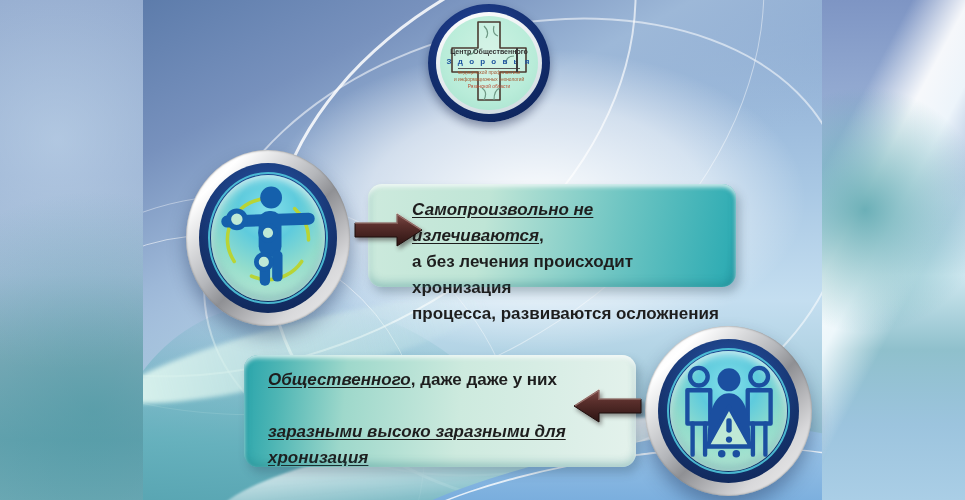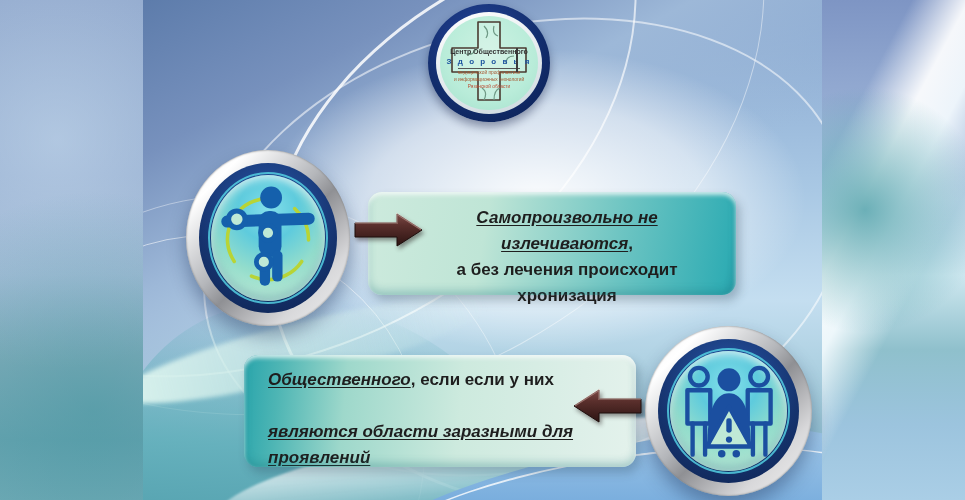--- a/index.html
+++ b/index.html
@@ -72,21 +72,21 @@
     background:radial-gradient(circle at 50% 28%, #84dfeb 0%, #5ecbdd 28%, #93ddcc 58%, #b7e8d4 82%, #c9efdc 100%);
     box-shadow:inset 0 4px 8px rgba(255,255,255,.65), inset 0 -5px 10px rgba(20,90,130,.28);
     display:flex;align-items:center;justify-content:center;}
   .badge-left{left:186px;top:150px;width:164px;height:176px;}
   .badge-right{left:645px;top:326px;width:167px;height:170px;}
 
   
   .tbox{position:absolute;border-radius:14px;z-index:2;color:#1e1e1e;font-weight:bold;font-size:17px;line-height:26px;}
   .tbox .gloss{position:absolute;inset:0;border-radius:14px;pointer-events:none;
     box-shadow:inset 0 3px 4px rgba(255,255,255,.75), inset 0 -4px 8px rgba(20,110,120,.30);}
-  .box1{left:368px;top:192px;width:368px;height:103px;text-align:center;
+  .box1{left:368px;top:184px;width:368px;height:103px;
     background:linear-gradient(100deg,#cdeadd 0%,#bfe5d6 32%,#6cc4c2 68%,#31adb4 96%,#279da8 100%);
     box-shadow:4px 6px 10px rgba(40,70,90,.30);}
   .box1 .txt{padding:13px 14px 0 44px;}
   .box2{left:244px;top:355px;width:392px;height:112px;text-align:left;
     background:linear-gradient(95deg,#29a5ac 0%,#4db5b4 9%,#9ed8cb 26%,#cdeade 55%,#ddefe8 85%,#e4f2ec 100%);
     box-shadow:4px 6px 10px rgba(40,70,90,.28);}
   .box2 .txt{padding:12px 10px 0 24px;}
   .em{font-style:italic;text-decoration:underline;text-underline-offset:2px;}
 
   
@@ -157,44 +157,45 @@
         <circle cx="46" cy="75" r="7.2" fill="none" stroke="#1560ac" stroke-width="4.6"></circle>
       </svg>
     </div>
   </div>
 
   <div class="tbox box1">
     <div class="gloss"></div>
     <div class="txt">
       <span class="em">Самопроизвольно не излечиваются</span><span>,</span><br>
       <span>а без лечения происходит хронизация</span><br>
+      <span>процесса, развиваются осложнения</span>
     </div>
   </div>
 
   <div class="arrow arrow-right">
     <svg class="icon-svg" width="74" height="44" viewBox="0 0 74 44">
       <defs>
         <linearGradient id="ag1" x1="0" y1="0" x2="0" y2="1">
           <stop offset="0" stop-color="#7c4a46"></stop>
             <stop offset="0.35" stop-color="#5a2f2c"></stop>
             <stop offset="1" stop-color="#2c1412"></stop>
         </linearGradient>
       </defs>
       <polygon points="3,15 45,15 45,6 70,22 45,38 45,29 3,29" fill="url(#ag1)" stroke="#1f0e0d" stroke-width="1"></polygon>
       <polyline points="3,15 45,15 45,6 69,21.5" fill="none" stroke="rgba(255,205,195,.45)" stroke-width="1.5"></polyline>
     </svg>
   </div>
 
   <div class="tbox box2">
     <div class="gloss"></div>
     <div class="txt">
-      <span class="em">Общественного</span><span>, если если у них</span><br>
+      <span class="em">Общественного</span><span>, даже даже у них</span><br>
       <br>
-      <span class="em">являются области заразными для</span><br>
-      <span class="em">проявлений</span>
+      <span class="em">заразными высоко заразными для</span><br>
+      <span class="em">хронизация</span>
     </div>
   </div>
 
   <div class="arrow arrow-left">
     <svg class="icon-svg" width="74" height="44" viewBox="0 0 74 44">
       <defs>
         <linearGradient id="ag2" x1="0" y1="0" x2="0" y2="1">
           <stop offset="0" stop-color="#7c4a46"></stop>
             <stop offset="0.35" stop-color="#5a2f2c"></stop>
             <stop offset="1" stop-color="#2c1412"></stop>

